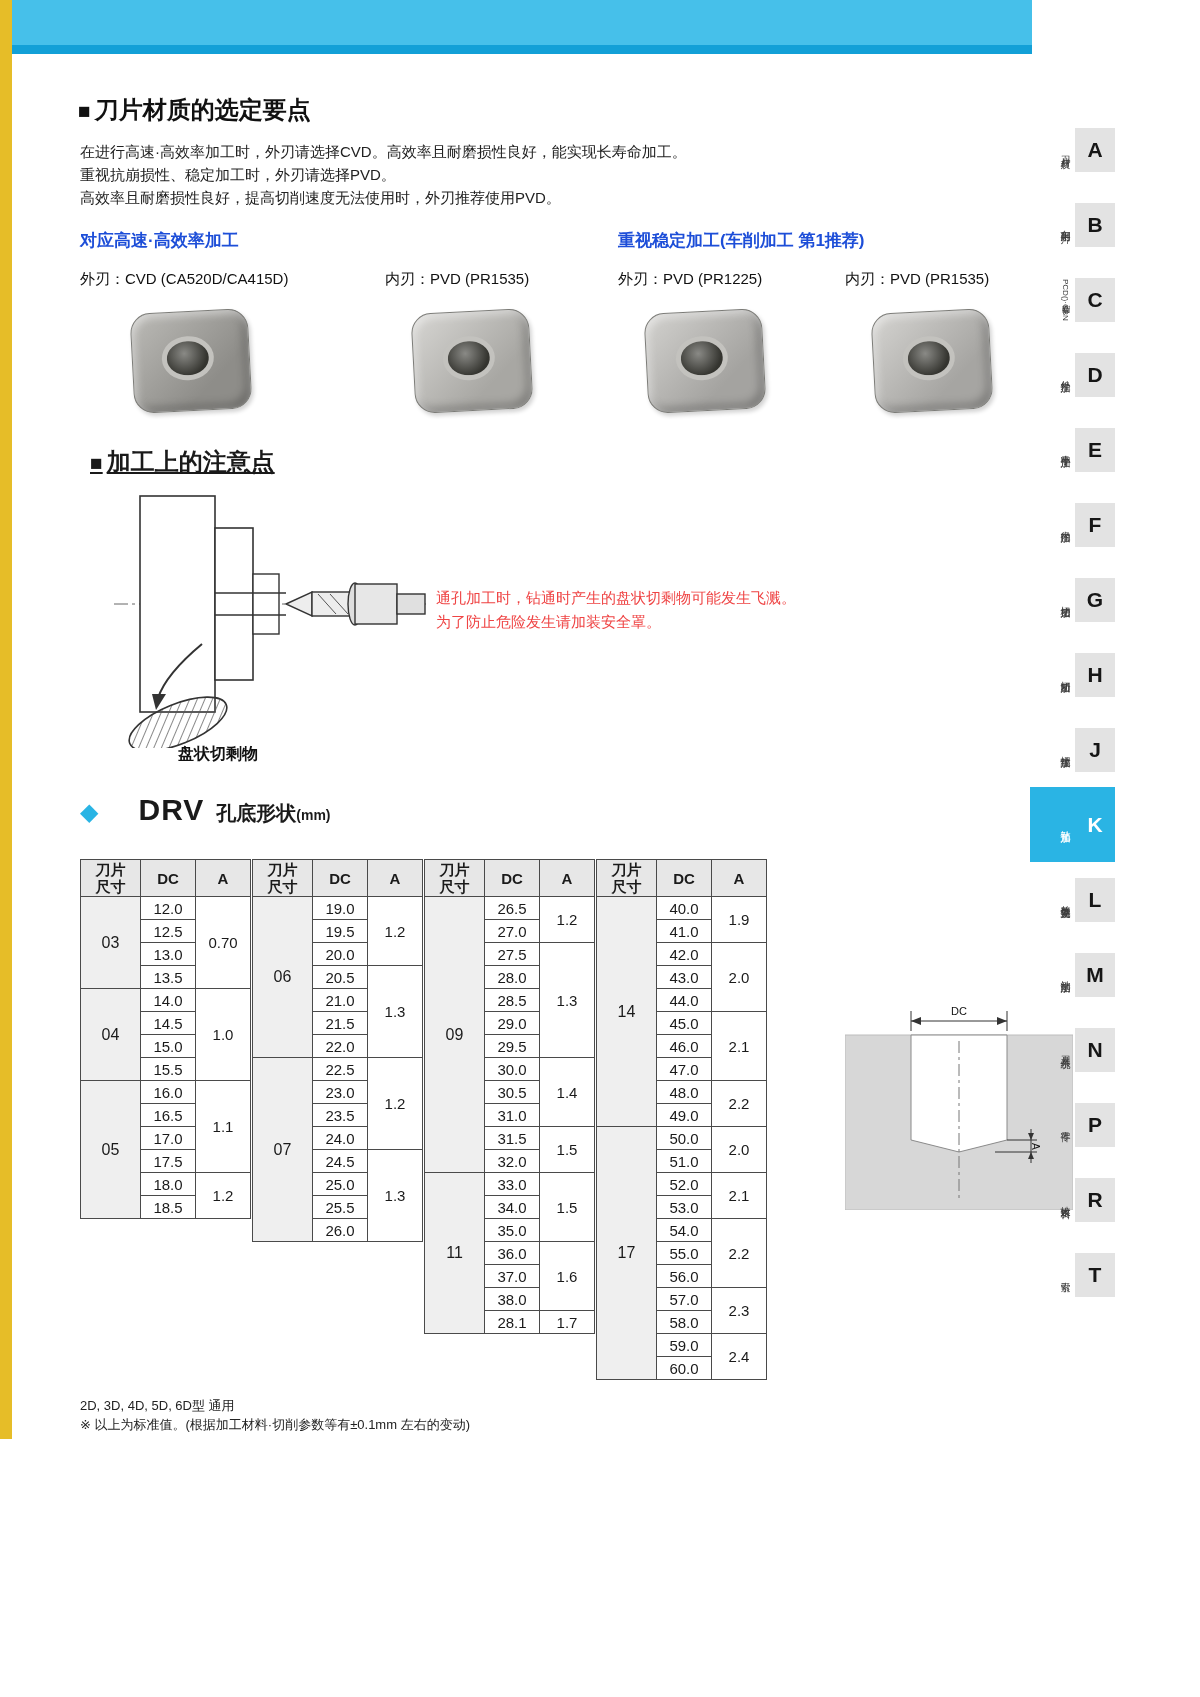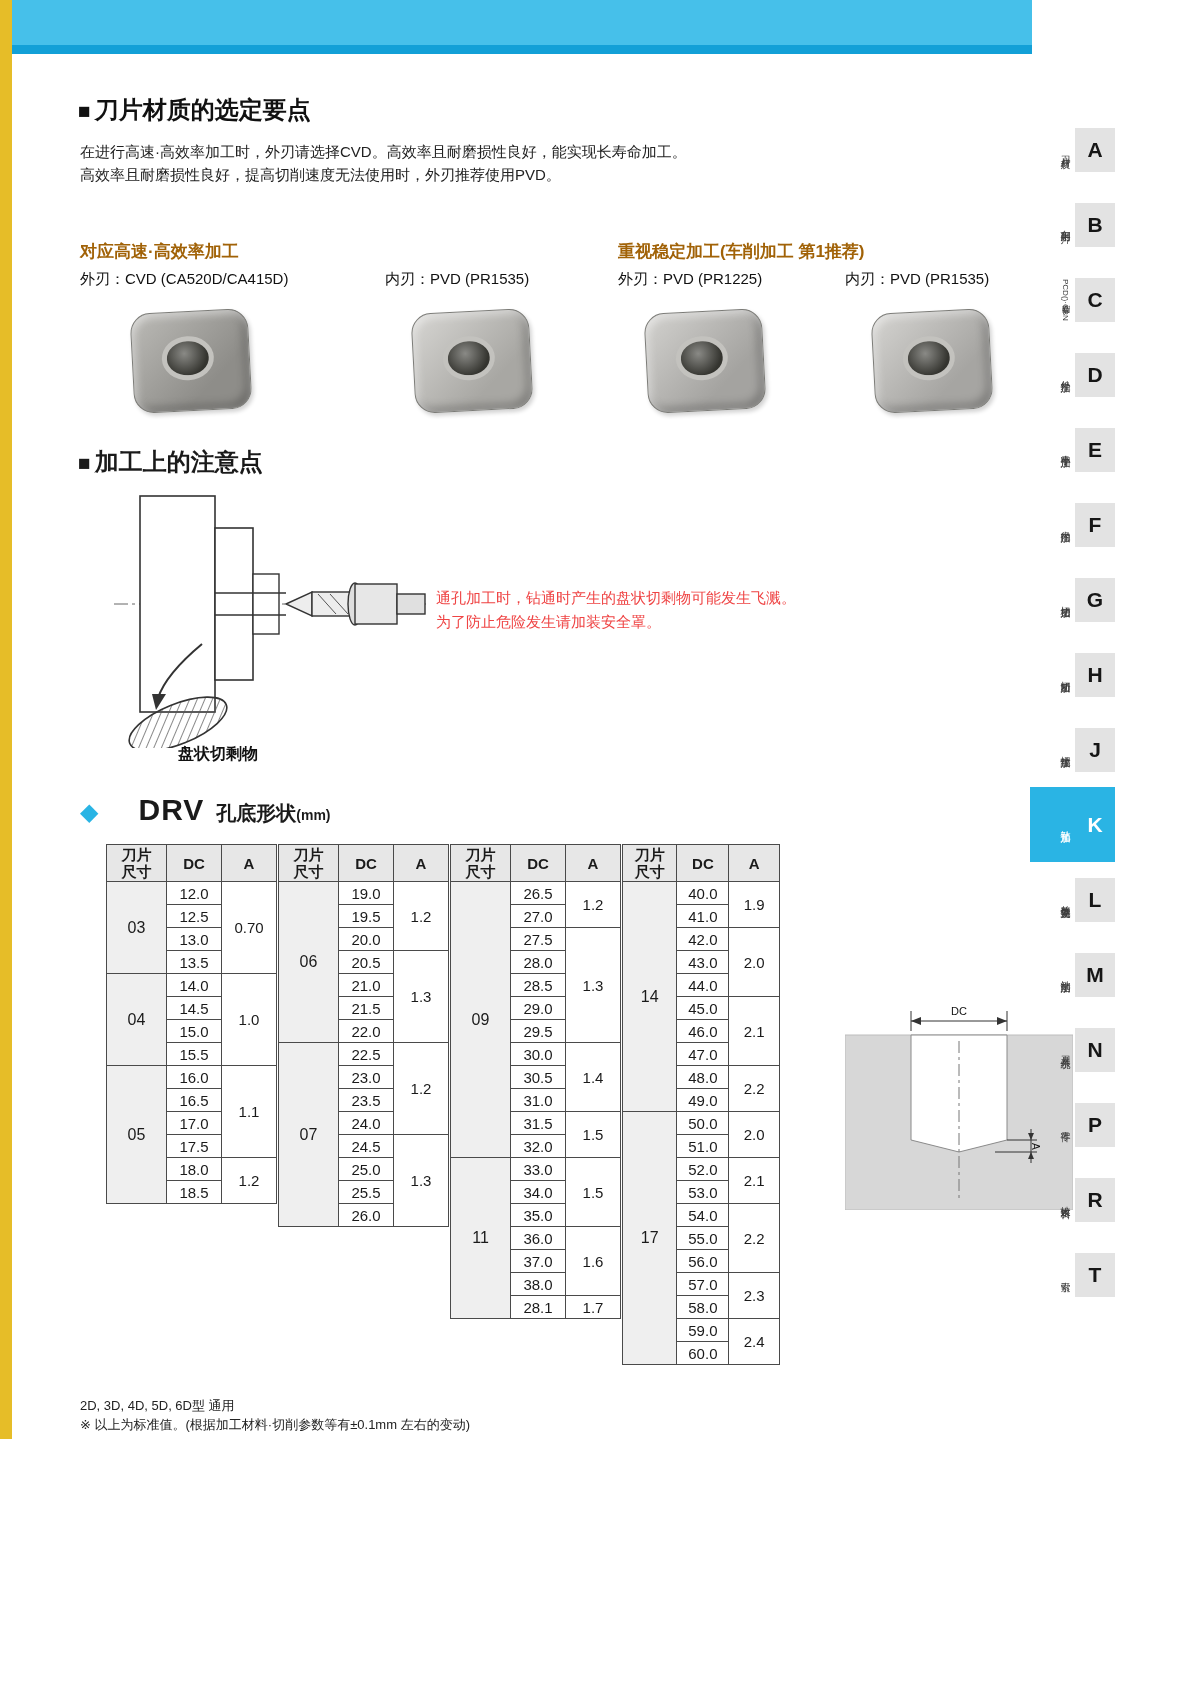--- a/index.html
+++ b/index.html
@@ -8,46 +8,46 @@
   .page { position:relative; width:1200px; height:1439px; background:#fff; overflow:hidden; }
 
   .left-strip { position:absolute; left:0; top:0; width:12px; height:1697px; background:#e6bd28; }
   .top-bar { position:absolute; left:12px; top:0; width:1020px; height:54px;
              background:linear-gradient(#46c0ea 0 84%, #12a0d7 84% 100%); }
 
   
   .sec1-title { position:absolute; left:78px; top:94px; font-size:24px; font-weight:bold; color:#111; }
   .sec-bullet { font-size:21px; margin-right:4px; }
   .sec1-body { position:absolute; left:80px; top:140px; font-size:15px; line-height:23px; color:#222; }
-  .subhead { position:absolute; top:240px; font-size:17px; font-weight:bold; color:#a16207; }
+  .subhead { position:absolute; top:229px; font-size:17px; font-weight:bold; color:#1d4ed8; }
   .subhead.left { left:80px; } .subhead.right { left:618px; }
   .insert-group { position:absolute; top:270px; }
   .insert-label { font-size:15px; color:#111; white-space:nowrap; }
   .insert-photo { position:relative; margin-top:22px; width:118px; height:100px; border-radius:20px;
                   transform:rotate(-3deg); border:1px solid #7c7c78;
                   box-shadow: inset 2px 3px 8px rgba(255,255,255,.55), inset -4px -4px 10px rgba(0,0,0,.28), 2px 3px 4px rgba(0,0,0,.18); }
   .insert-hole { position:absolute; left:50%; top:50%; width:52px; height:44px; margin:-25px 0 0 -29px;
                  border-radius:50%; border:5px solid #c3c2be;
                  background:radial-gradient(circle at 42% 36%, #8a8a86, #34342f 70%); }
 
   
-  .sec2-title { position:absolute; left:78px; top:446px; font-size:24px; font-weight:bold; }
+  .sec2-title { position:absolute; left:90px; top:446px; font-size:24px; font-weight:bold;text-decoration:underline; }
   .lathe-svg { position:absolute; left:100px; top:486px; }
   .disc-label { position:absolute; left:178px; top:744px; font-size:16px; font-weight:bold; color:#111; }
   .caution { position:absolute; left:436px; top:586px; font-size:15px; line-height:24px; color:#ef4444; }
 
   
   .sec3-head { position:absolute; left:80px; top:793px; display:flex; align-items:baseline; }
   .diamond { color:#29b4e4; font-size:24px; margin-right:4px; }
   .series-name { font-size:30px; font-weight:bold; letter-spacing:1px;margin-left:36px; }
   .series-sub { font-size:20px; font-weight:bold; margin-left:12px; }
   .series-unit { font-size:14px; font-weight:bold; }
 
   .drv-wrap { position:absolute; left:80px; top:843px; width:700px; }
-  table.drv { position:absolute; top:1px; border-collapse:collapse; table-layout:fixed; background:#7f1d1d;margin-left:26px; }
+  table.drv { position:absolute; top:16px; border-collapse:collapse; table-layout:fixed; background:#7f1d1d; }
   table.drv th, table.drv td { border:1px solid #4a4a4a; text-align:center; }
   table.drv th { background:#e7e7e7; font-size:15px; font-weight:bold; height:37px; line-height:17px; }
   table.drv th.h-size { width:60px; }
   table.drv th.h-dc, table.drv th.h-a { width:55px; }
   table.drv td { font-size:15px; height:23px; padding:0 2px; }
   table.drv td.c-size { background:#efefef; font-size:16px; }
   table.drv td.c-dc, table.drv td.c-a { background:#fff; }
 
   .hole-diagram { position:absolute; left:845px; top:1005px; }
   .notes { position:absolute; left:80px; top:1396px; font-size:13px; line-height:19px; color:#222; }
@@ -70,20 +70,21 @@
 
 <div class="page">
 
   <div class="left-strip"></div>
   <div class="top-bar"></div>
 
   <h2 class="sec1-title"><span class="sec-bullet">■</span><span>刀片材质的选定要点</span></h2>
 
   <div class="sec1-body">
       <div class="bline">在进行高速·高效率加工时，外刃请选择CVD。高效率且耐磨损性良好，能实现长寿命加工。</div>
+      <div class="bline">重视抗崩损性、稳定加工时，外刃请选择PVD。</div>
       <div class="bline">高效率且耐磨损性良好，提高切削速度无法使用时，外刃推荐使用PVD。</div>
     </div>
 
   <div class="subhead left">对应高速·高效率加工</div>
   <div class="subhead right">重视稳定加工(车削加工 第1推荐)</div>
 
   <div id="insert-samples">
       <div class="insert-group" style="left: 80px;">
         <div class="insert-label">外刃：CVD (CA520D/CA415D)</div>
         <div class="insert-photo" style="background: linear-gradient(135deg, rgb(188, 187, 183), rgb(142, 141, 137) 70%); margin-left: 52px;">

